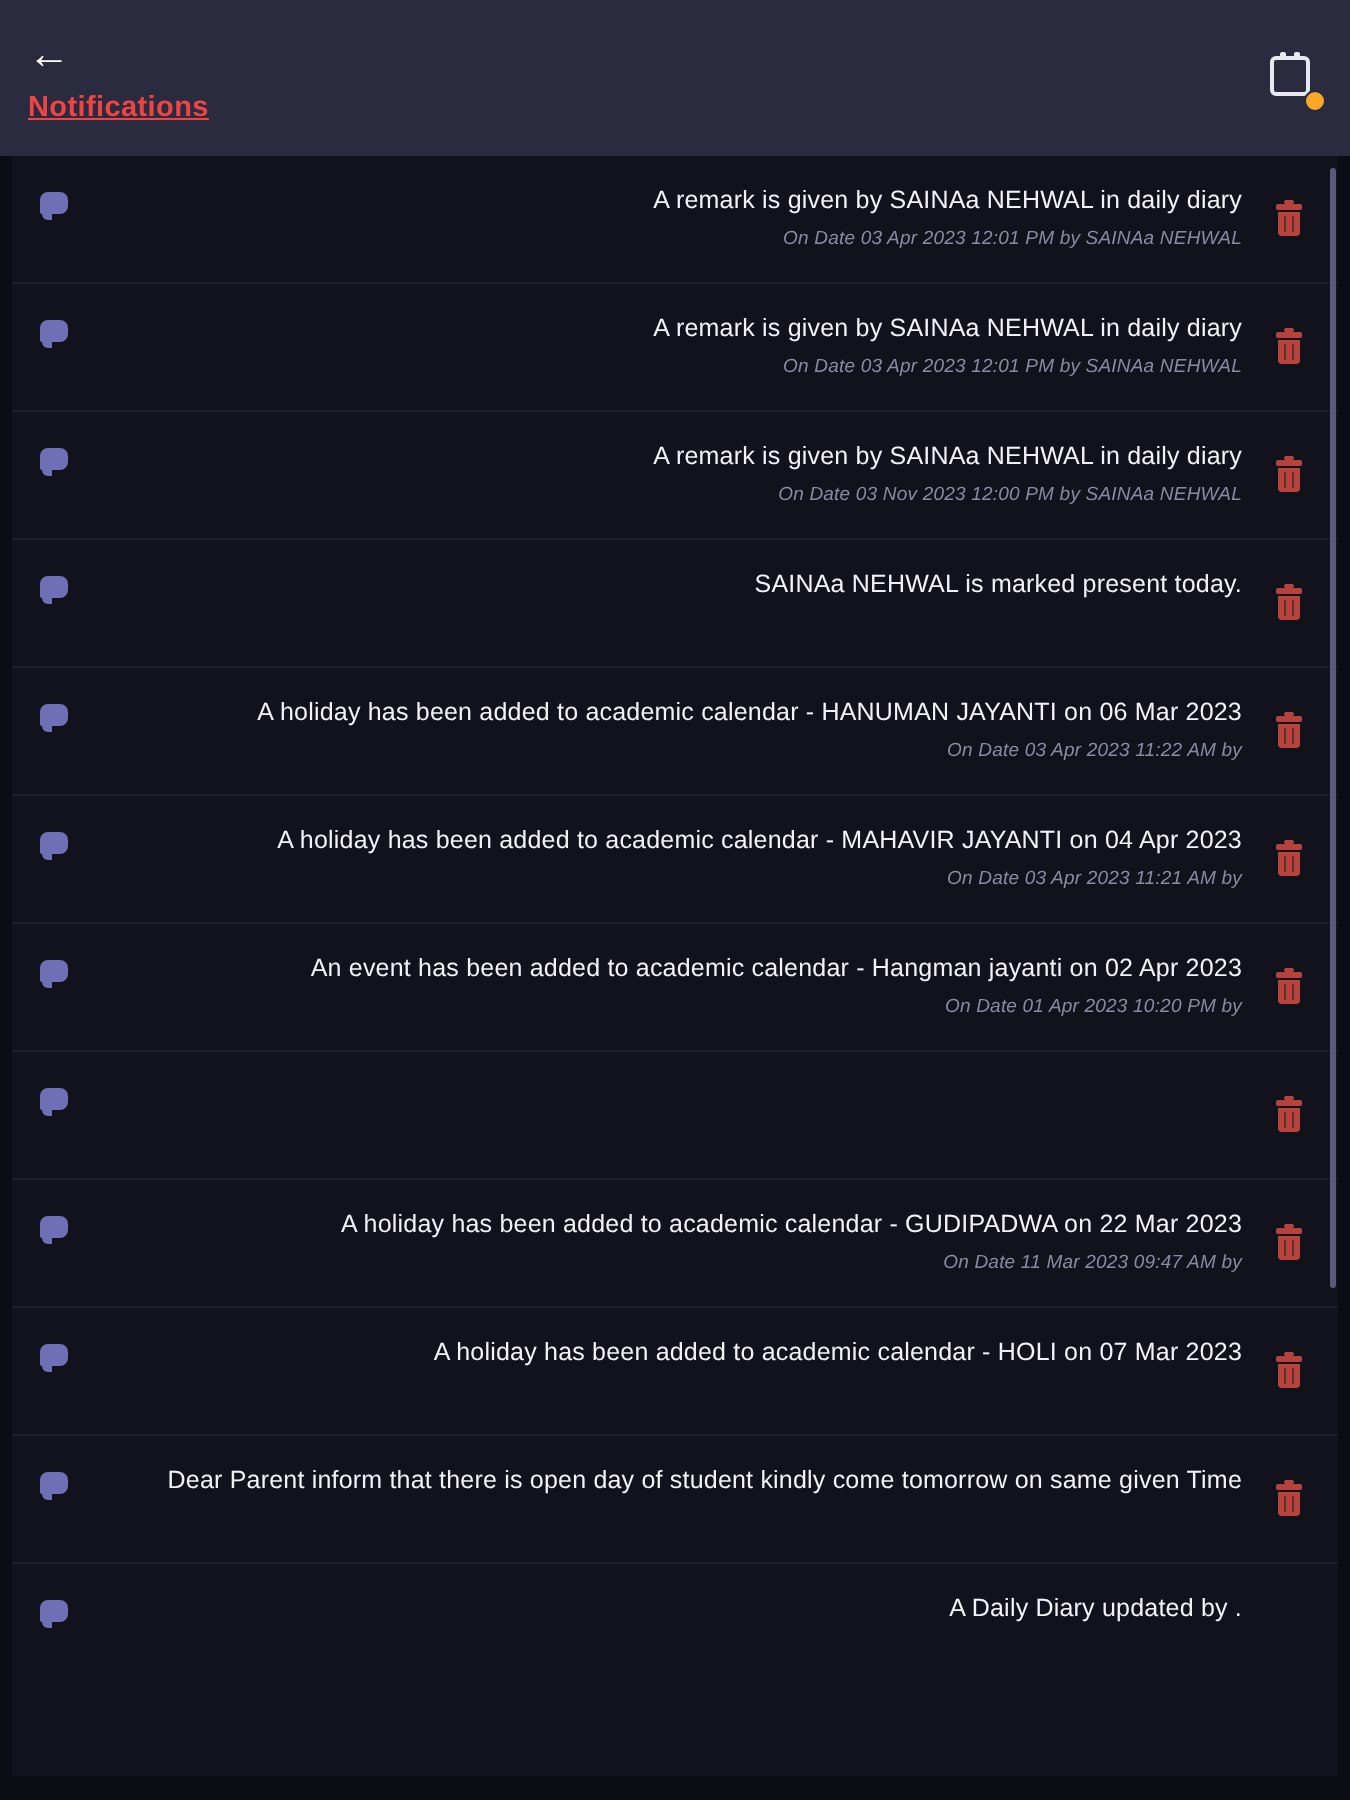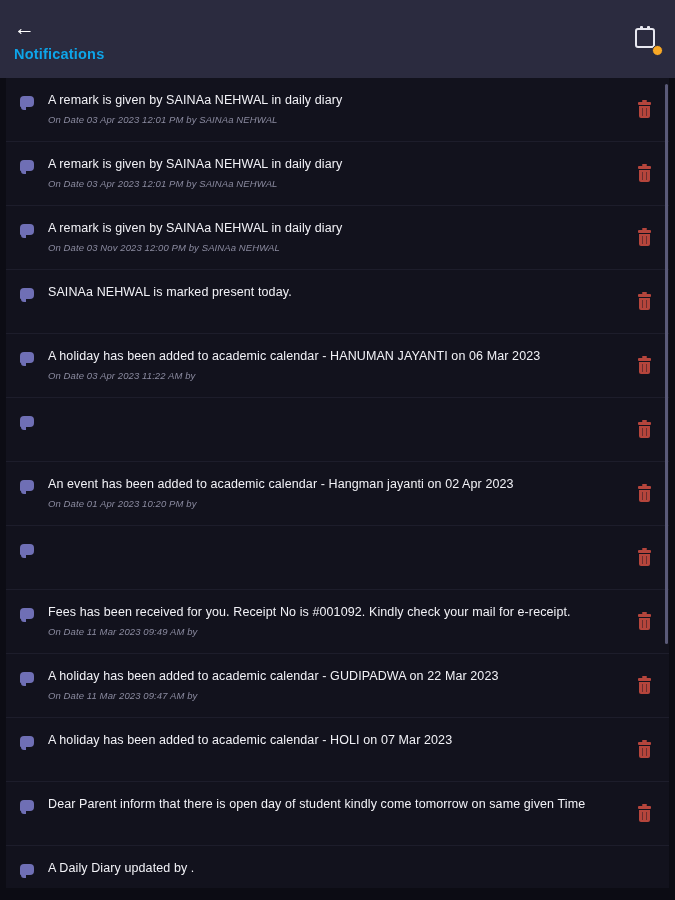--- a/index.html
+++ b/index.html
@@ -35,24 +35,25 @@
     color: #ffffff;
     font-size: 21px;
     line-height: 20px;
     cursor: pointer;
     user-select: none;
   }
   .header-title {
     position: absolute;
     left: 14px;
     top: 46px;
-    color: #0ea5e9;
+    color: #ef4444;
     font-size: 14.5px;
     font-weight: bold;
     letter-spacing: .2px;
+    text-decoration: underline;
   }
   .header-action {
     position: absolute;
     right: 14px;
     top: 28px;
     width: 26px;
     height: 26px;
     cursor: pointer;
   }
   .cal-icon {
@@ -118,21 +119,21 @@
   .bubble-icon:after {
     content: "";
     position: absolute;
     left: 1px;
     bottom: -3px;
     width: 5px;
     height: 4px;
     background: #6f6fb5;
     border-radius: 0 0 0 3px;
   }
-  .row-text { flex: 1 1 auto; }
+  .row-text { flex: 1 1 auto; text-align: right; }
   .row-title {
     color: #f2f2f7;
     font-size: 12.5px;
     line-height: 16px;
     font-weight: 500;
     letter-spacing: .1px;
   }
   .row-sub {
     margin-top: 5px;
     color: #8b8ba0;
@@ -270,49 +271,42 @@
             <div class="row-title">A holiday has been added to academic calendar - HANUMAN JAYANTI on 06 Mar 2023</div>
             <div class="row-sub">On Date 03 Apr 2023 11:22 AM by</div>
           </div>
           <div class="delete-btn">
             <span class="trash-lid"></span>
             <span class="trash-body"></span>
           </div>
         </div>
         <div class="row">
           <span class="bubble-icon"></span>
+          <div class="row-text">
+            <div class="row-title">A holiday has been added to academic calendar - MAHAVIR JAYANTI on 04 Apr 2023</div>
+            <div class="row-sub">On Date 03 Apr 2023 11:21 AM by</div>
+          </div>
           <div class="delete-btn">
             <span class="trash-lid"></span>
             <span class="trash-body"></span>
           </div>
         </div>
         <div class="row">
           <span class="bubble-icon"></span>
           <div class="row-text">
             <div class="row-title">An event has been added to academic calendar - Hangman jayanti on 02 Apr 2023</div>
             <div class="row-sub">On Date 01 Apr 2023 10:20 PM by</div>
           </div>
           <div class="delete-btn">
             <span class="trash-lid"></span>
             <span class="trash-body"></span>
           </div>
         </div>
         <div class="row">
           <span class="bubble-icon"></span>
-          <div class="delete-btn">
-            <span class="trash-lid"></span>
-            <span class="trash-body"></span>
-          </div>
-        </div>
-        <div class="row">
-          <span class="bubble-icon"></span>
-          <div class="row-text">
-            <div class="row-title">Fees has been received for you. Receipt No is #001092. Kindly check your mail for e-receipt.</div>
-            <div class="row-sub">On Date 11 Mar 2023 09:49 AM by</div>
-          </div>
           <div class="delete-btn">
             <span class="trash-lid"></span>
             <span class="trash-body"></span>
           </div>
         </div>
         <div class="row">
           <span class="bubble-icon"></span>
           <div class="row-text">
             <div class="row-title">A holiday has been added to academic calendar - GUDIPADWA on 22 Mar 2023</div>
             <div class="row-sub">On Date 11 Mar 2023 09:47 AM by</div>

